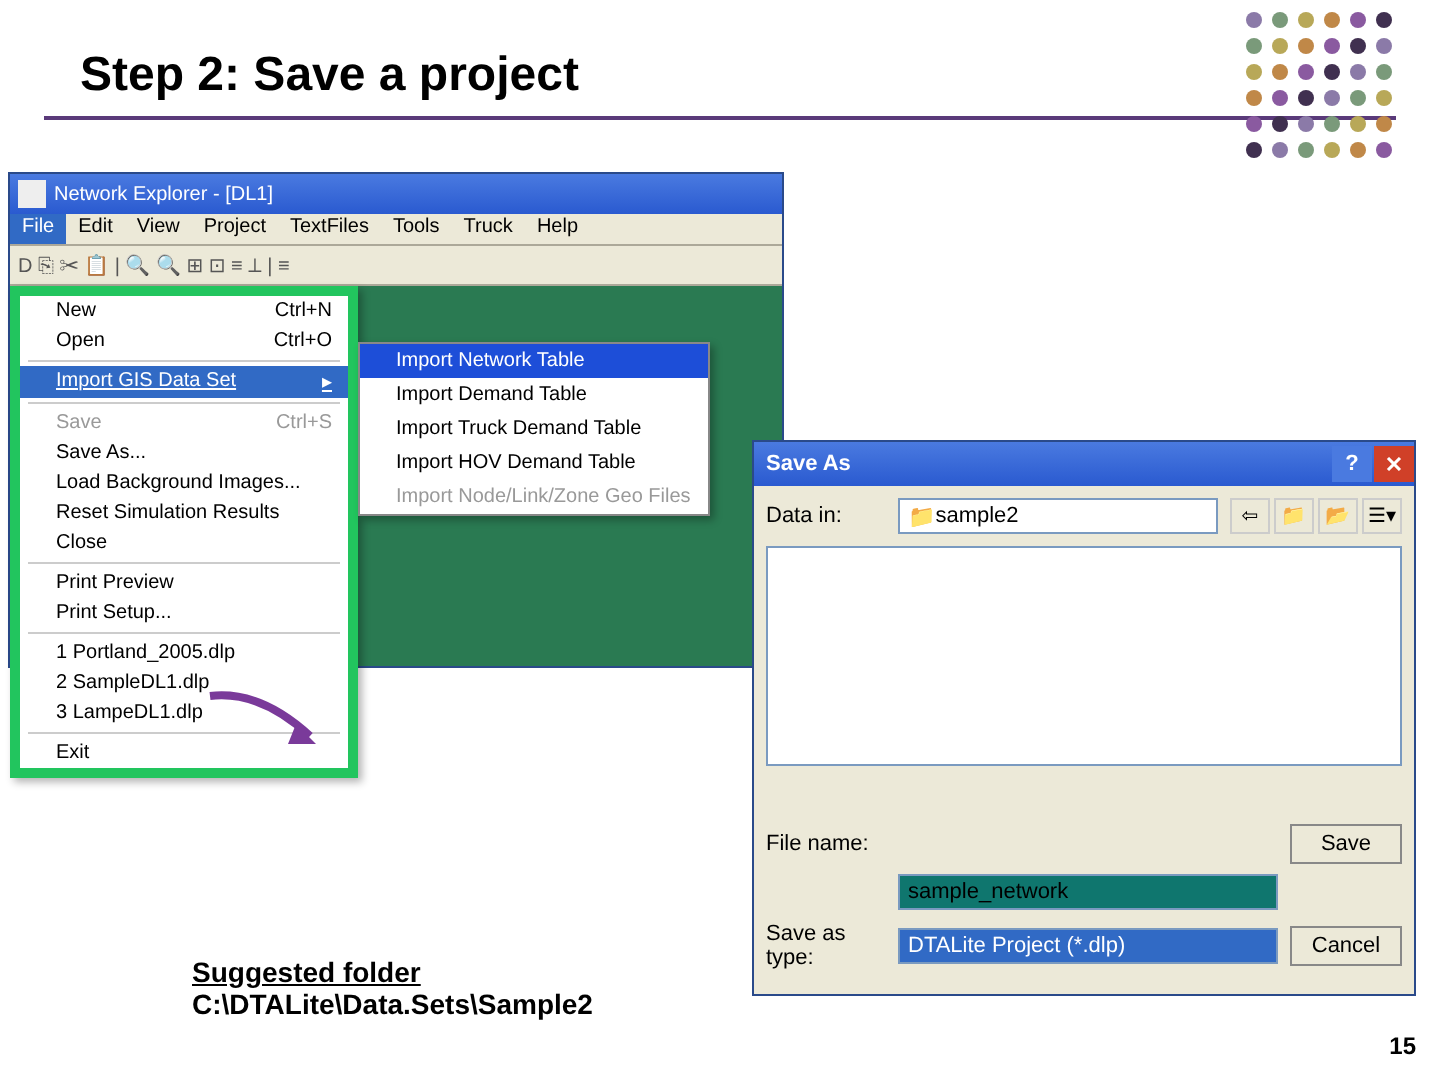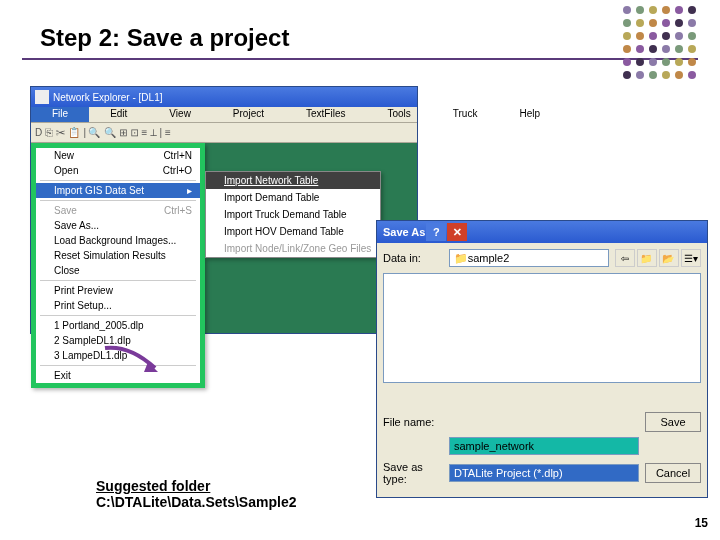--- a/index.html
+++ b/index.html
@@ -6,53 +6,53 @@
   body { width: 720px; height: 540px; background: #fff; font-family: Arial, sans-serif; position: relative; overflow: hidden; }
   
   .slide-title { position: absolute; top: 24px; left: 40px; font-size: 24px; font-weight: bold; color: #000; }
   .title-underline { position: absolute; top: 58px; left: 22px; width: 676px; height: 2px; background: #5a3a7a; }
   
   .dot-grid { position: absolute; top: 6px; right: 22px; display: grid; grid-template-columns: repeat(6, 10px); grid-template-rows: repeat(6, 10px); gap: 3px; }
   .dot { width: 8px; height: 8px; border-radius: 50%; }
   .dot.c0 { background: #8b7aa8; } .dot.c1 { background: #7a9a7a; } .dot.c2 { background: #b8a858; }
   .dot.c3 { background: #c08848; } .dot.c4 { background: #8a5aa0; } .dot.c5 { background: #403050; }
   
-  .app-window { position: absolute; top: 86px; left: 30px; width: 388px; height: 248px; border: 1px solid #2a4a8a; font-size: 10px; }
+  .app-window { position: absolute; top: 86px; left: 4px; width: 388px; height: 248px; border: 1px solid #2a4a8a; font-size: 10px; }
   .titlebar { height: 20px; background: linear-gradient(#4a7ae0, #2a5ad0); color: #fff; display: flex; align-items: center; padding: 0 4px; }
   .titlebar .icon-sm { width: 14px; height: 14px; background: #eee; margin-right: 4px; }
   .menubar { height: 16px; background: #ece9d8; border-bottom: 1px solid #aca899; display: flex; }
-  .menubar span { padding: 1px 21px; font-size: 10px; }
+  .menubar span { padding: 1px 6px; font-size: 10px; }
   .menubar .active { background: #316ac5; color: #fff; }
   .toolbar { height: 20px; background: #ece9d8; border-bottom: 1px solid #aca899; display: flex; align-items: center; padding: 0 4px; gap: 4px; font-size: 10px; color: #555; }
   .workspace { position: relative; height: calc(100% - 56px); background: #2a7a52; }
   .dropdown { position: absolute; top: 0; left: 0; width: 174px; background: #fff; border: 5px solid #22c55e; box-shadow: 2px 2px 4px rgba(0,0,0,.3); }
   .dropdown .item { padding: 2px 8px 2px 18px; font-size: 10px; display: flex; justify-content: space-between; white-space: nowrap; }
-  .dropdown .item.hl { background: #316ac5; color: #fff; }
+  .dropdown .item.hl { background: #316ac5; color: #fff; text-decoration: underline; }
   .dropdown .item.dis { color: #999; }
   .dropdown .sep { height: 1px; background: #ccc; margin: 2px 4px; }
   .submenu { position: absolute; top: 28px; left: 174px; width: 176px; background: #fff; border: 1px solid #888; box-shadow: 2px 2px 4px rgba(0,0,0,.3); }
   .submenu .item { padding: 3px 8px 3px 18px; font-size: 10px; white-space: nowrap; }
-  .submenu .item.hl { background: #404040; color: #fff; text-decoration: underline; }
+  .submenu .item.hl { background: #1d4ed8; color: #fff; }
   .submenu .item.dis { color: #999; }
   
   .saveas { position: absolute; top: 220px; left: 376px; width: 332px; border: 1px solid #2a4a8a; font-size: 11px; }
-  .sa-title { height: 22px; background: linear-gradient(#4a7ae0, #2a5ad0); color: #fff; font-weight: bold; display: flex; align-items: center; padding: 0 0 0 6px; }
+  .sa-title { height: 22px; background: linear-gradient(#4a7ae0, #2a5ad0); color: #fff; font-weight: bold; display: flex; align-items: center; justify-content: space-between; padding: 0 0 0 6px; }
   .sa-ctrl { display: flex; }
   .sa-ctrl .btn { width: 20px; height: 18px; background: #d04028; color: #fff; display: flex; align-items: center; justify-content: center; margin-left: 1px; font-size: 11px; font-weight: bold; }
   .sa-ctrl .btn.help { background: #4a7ae0; }
   .sa-body { background: #ece9d8; padding: 6px; }
   .sa-row { display: flex; align-items: center; gap: 6px; margin-bottom: 6px; }
   .sa-row label { width: 60px; font-size: 11px; }
   .sa-combo { flex: 1; height: 18px; background: #fff; border: 1px solid #7a9ac0; display: flex; align-items: center; padding: 0 4px; font-size: 11px; }
   .sa-combo.sel { background: #316ac5; color: #fff; }
   .sa-navbtns { display: flex; gap: 2px; }
   .sa-navbtns span { width: 20px; height: 18px; background: #ece9d8; border: 1px solid #ccc; display: flex; align-items: center; justify-content: center; font-size: 10px; }
   .sa-list { height: 110px; background: #fff; border: 1px solid #7a9ac0; margin-bottom: 6px; }
   .sa-btn { width: 56px; height: 20px; background: #ece9d8; border: 1px solid #888; font-size: 11px; display: flex; align-items: center; justify-content: center; }
-  .sa-input { flex: 1; height: 18px; background: #14b8a6; border: 1px solid #7a9ac0; padding: 0 4px; font-size: 11px; display: flex; align-items: center; margin-top: 48px; }
+  .sa-input { flex: 1; height: 18px; background: #0f766e; border: 1px solid #7a9ac0; padding: 0 4px; font-size: 11px; display: flex; align-items: center; margin-top: 48px; }
   
   .arrow { position: absolute; top: 340px; left: 100px; width: 80px; height: 40px; }
   .arrow svg { width: 100%; height: 100%; }
   
   .footer-text { position: absolute; top: 478px; left: 96px; font-size: 14px; font-weight: bold; }
   .footer-text .u { text-decoration: underline; }
   .page-num { position: absolute; bottom: 10px; right: 12px; font-size: 12px; font-weight: bold; }
 </style>
 </head>
 <body>

